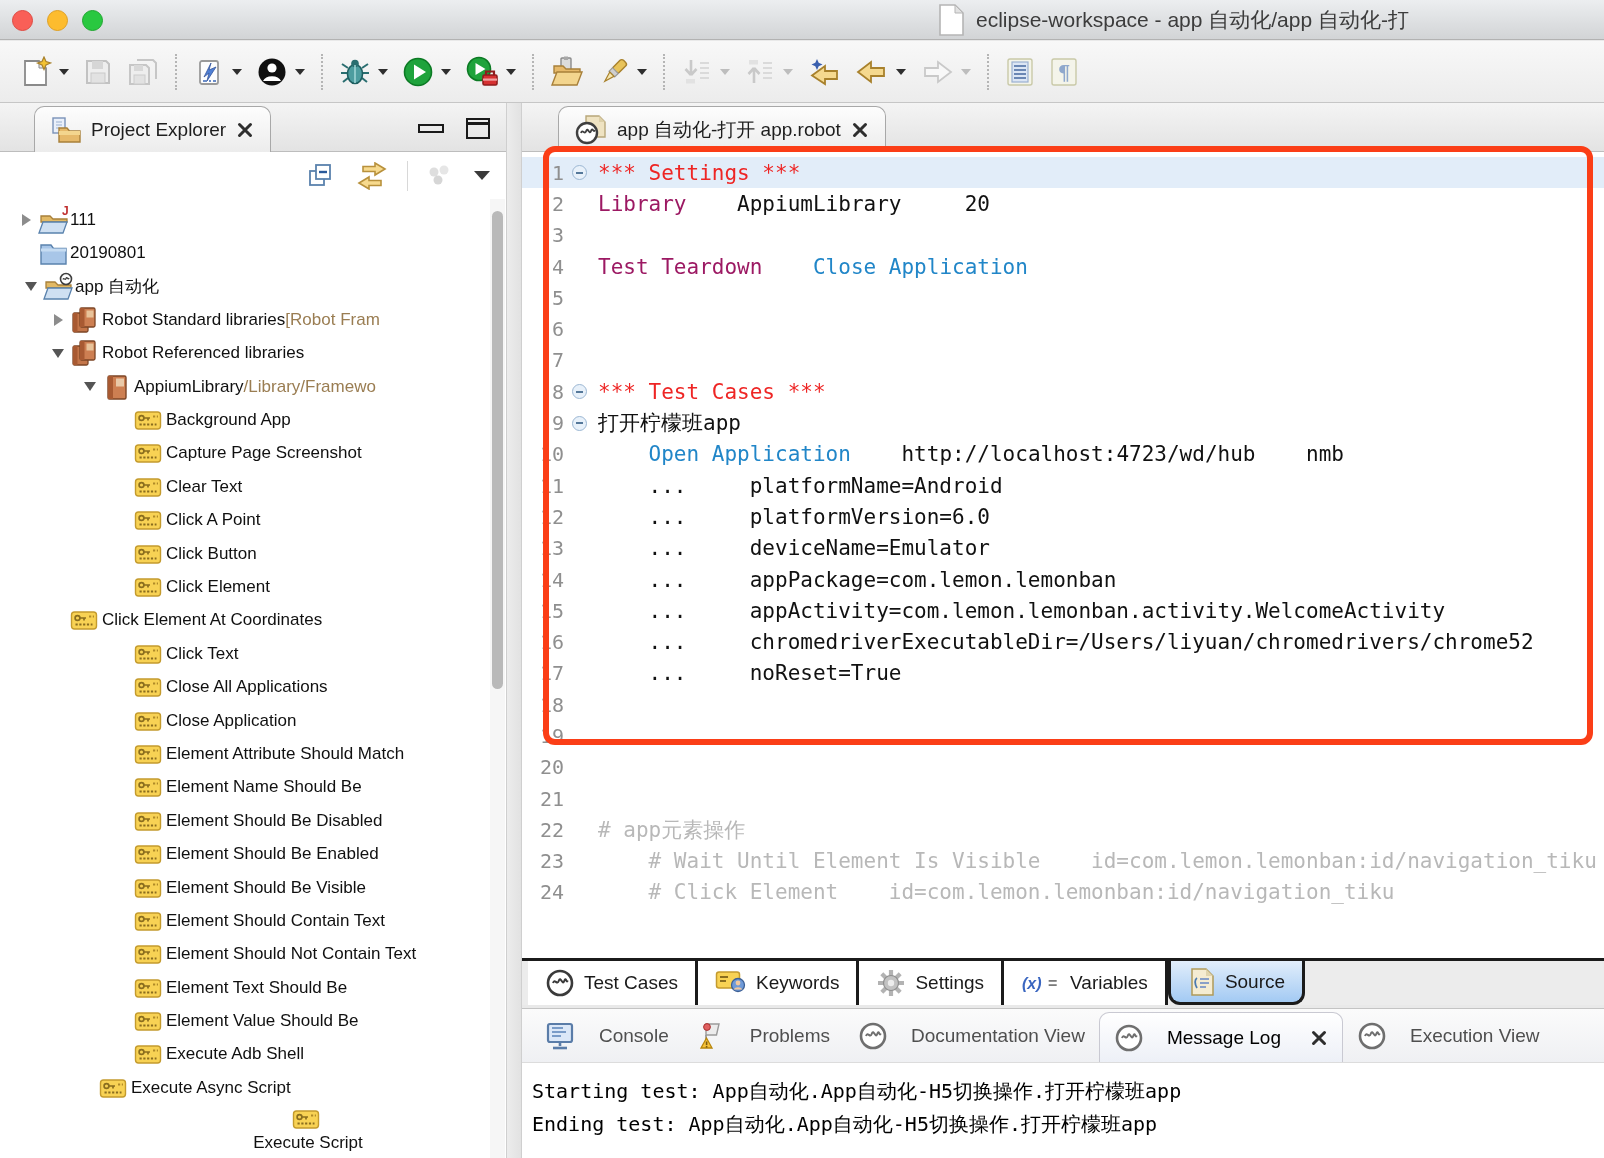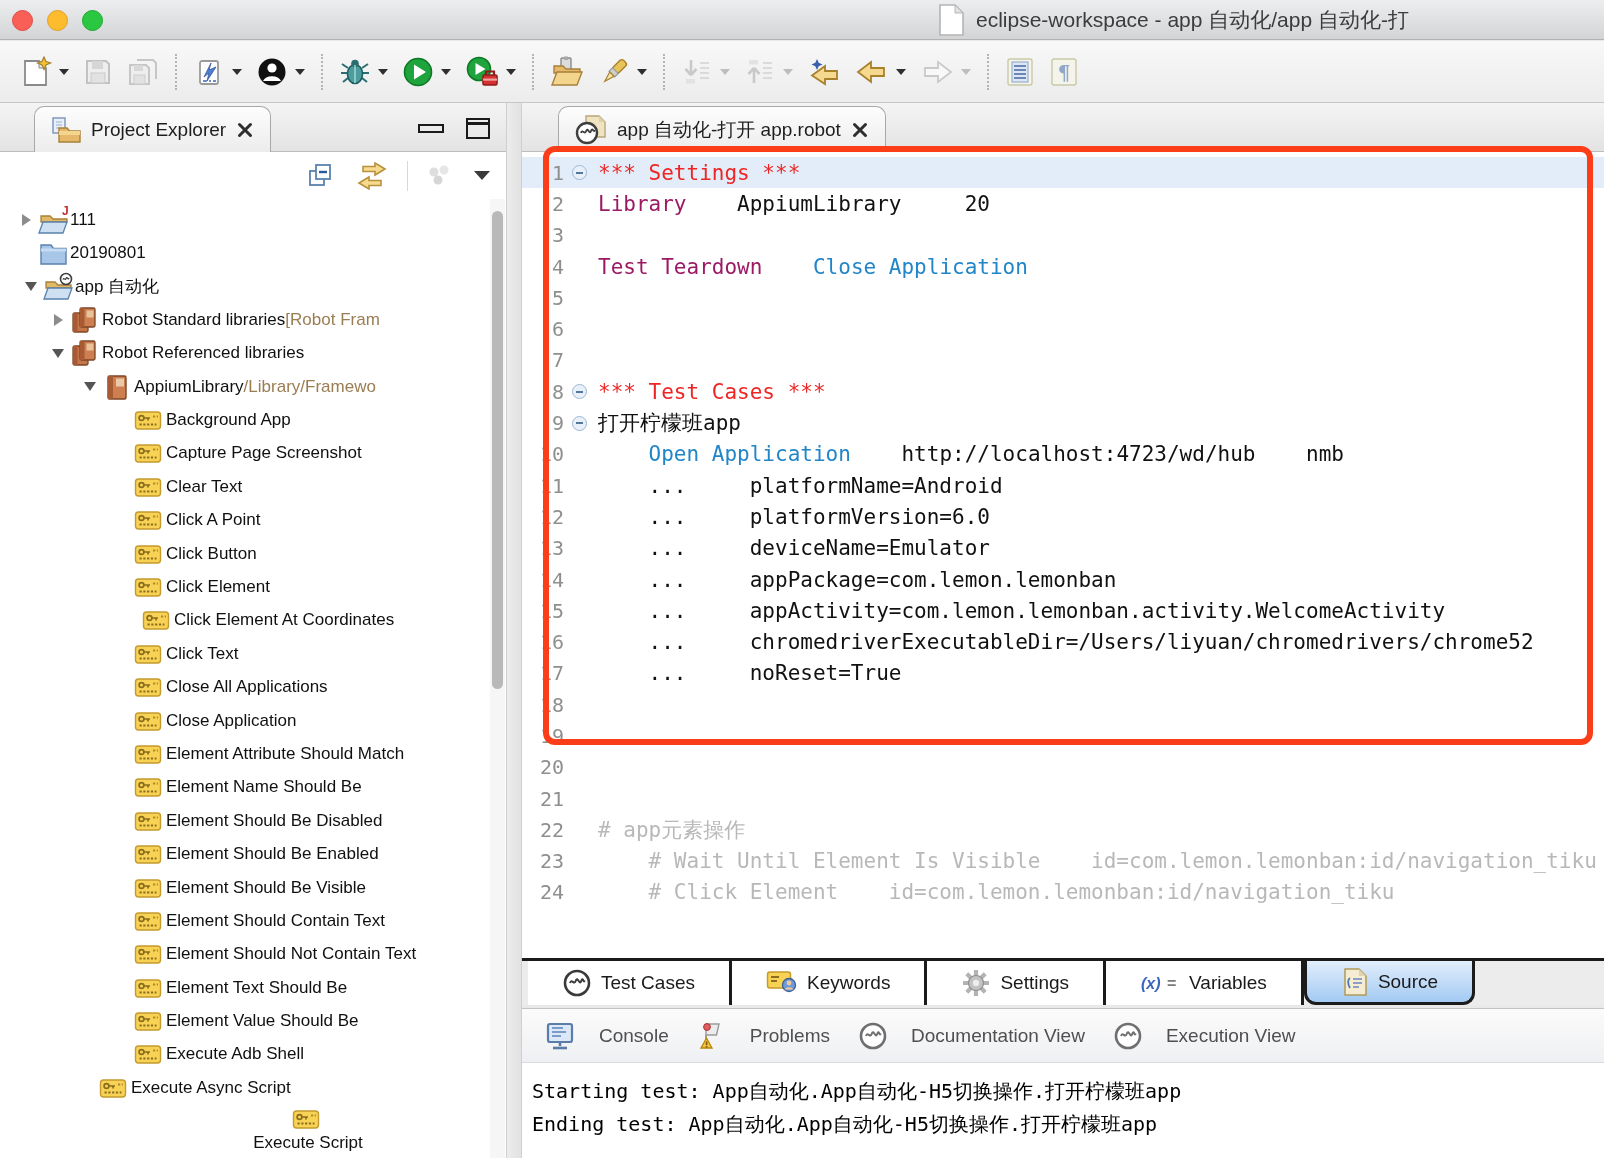--- a/index.html
+++ b/index.html
@@ -73,21 +73,21 @@
   .foldminus { width:15px; height:15px; border-radius:50%; border:1.5px solid #9cb7d3; background:#e8f1fa; position:relative; }
   .foldminus::after { content:""; position:absolute; left:3px; top:5.5px; width:7px; height:2px; background:#55789a; }
   .ctext { white-space:pre; margin-left:6px; color:#111; }
   .c-r { color:#ee2524; } .c-p { color:#9c1963; } .c-b { color:#2186c8; } .c-g { color:#b8b8b8; }
 
   .annot { position:absolute; left:21px; top:43px; width:1050px; height:599px;
     border:6px solid #fb3e17; border-radius:12px; pointer-events:none; z-index:6; }
 
   .ebtabs { position:absolute; left:0; top:855px; width:100%; height:47px; border-top:3px solid #1b1b1b;
     background:#ececec; display:flex; padding-left:6px; }
-  .ebtab { display:flex; align-items:center; gap:9px; padding:0 34px; background:#fff;
+  .ebtab { display:flex; align-items:center; gap:9px; padding:0 17px; background:#fff;
     border-right:3px solid #1b1b1b; font-size:19px; color:#1a1a1a; }
   .ebtab.active { background:linear-gradient(#e2eefb,#a3caf3); border-left:3px solid #1b1b1b;
     border-bottom:3px solid #1b1b1b; border-radius:0 0 12px 12px; }
   .ebtab .icn svg { display:block; }
 
   
   .views { position:absolute; left:0; top:905px; width:100%; height:150px; background:#fff; border-top:1px solid #c4c4c4; }
   .vtabs { height:54px; background:linear-gradient(#fbfbfb,#eff0f3); border-bottom:1px solid #dcdcdc;
     display:flex; align-items:stretch; padding-left:8px; }
   .vtab { display:flex; align-items:center; gap:23px; padding:0 14px; font-size:19px; color:#4f4f4f; }
@@ -513,21 +513,21 @@
             <svg width="28" height="28" viewBox="0 0 28 28">
               <rect x="1.5" y="6" width="25" height="17" rx="3" fill="#f8d254" stroke="#c49b2e" stroke-width="1.4"></rect>
               <circle cx="7.5" cy="12" r="2.4" fill="none" stroke="#8a6d1e" stroke-width="1.7"></circle>
               <path d="M10 12h6M14 12v2.5" stroke="#8a6d1e" stroke-width="1.7" fill="none"></path>
               <path d="M19 10.5h5" stroke="#b08a28" stroke-width="1.8" stroke-dasharray="2.2 1.6"></path>
               <path d="M5.5 18.5h17" stroke="#8a6d1e" stroke-width="1.8" stroke-dasharray="2.2 1.6"></path>
             </svg>
           </span>
           <span class="tlabel">Click Element</span>
         </div>
-        <div class="trow" style="padding-left: 118px;">
+        <div class="trow" style="padding-left: 46px;">
           <span class="arrowcol"></span>
           <span class="iconcol">
             <svg width="28" height="28" viewBox="0 0 28 28">
               <rect x="1.5" y="6" width="25" height="17" rx="3" fill="#f8d254" stroke="#c49b2e" stroke-width="1.4"></rect>
               <circle cx="7.5" cy="12" r="2.4" fill="none" stroke="#8a6d1e" stroke-width="1.7"></circle>
               <path d="M10 12h6M14 12v2.5" stroke="#8a6d1e" stroke-width="1.7" fill="none"></path>
               <path d="M19 10.5h5" stroke="#b08a28" stroke-width="1.8" stroke-dasharray="2.2 1.6"></path>
               <path d="M5.5 18.5h17" stroke="#8a6d1e" stroke-width="1.8" stroke-dasharray="2.2 1.6"></path>
             </svg>
           </span>
@@ -969,20 +969,34 @@
           </div>
           <div class="vtab">
             <span class="icn">
               <svg width="30" height="30" viewBox="0 0 30 30">
                 <circle cx="15" cy="15" r="12" fill="#fff" stroke="#6f6f6f" stroke-width="2.6"></circle>
                 <path d="M8 15c1.8-5 4 3 5.8-2.3S17.4 18 19.2 13s2.4 3 3.4-.5" fill="none" stroke="#6f6f6f" stroke-width="2"></path>
               </svg>
             </span>
             <span>Documentation View</span>
           </div>
+          <div class="vtab active">
+            <span class="icn">
+              <svg width="30" height="30" viewBox="0 0 30 30">
+                <circle cx="15" cy="15" r="12" fill="#fff" stroke="#6f6f6f" stroke-width="2.6"></circle>
+                <path d="M8 15c1.8-5 4 3 5.8-2.3S17.4 18 19.2 13s2.4 3 3.4-.5" fill="none" stroke="#6f6f6f" stroke-width="2"></path>
+              </svg>
+            </span>
+            <span>Message Log</span>
+            <span class="closex" style="margin-left: 6px;">
+              <svg width="18" height="18" viewBox="0 0 18 18">
+                <path d="M3.5 3.5l11 11M14.5 3.5l-11 11" stroke="#2e2e2e" stroke-width="3" stroke-linecap="round"></path>
+              </svg>
+            </span>
+          </div>
           <div class="vtab">
             <span class="icn">
               <svg width="30" height="30" viewBox="0 0 30 30">
                 <circle cx="15" cy="15" r="12" fill="#fff" stroke="#6f6f6f" stroke-width="2.6"></circle>
                 <path d="M8 15c1.8-5 4 3 5.8-2.3S17.4 18 19.2 13s2.4 3 3.4-.5" fill="none" stroke="#6f6f6f" stroke-width="2"></path>
               </svg>
             </span>
             <span>Execution View</span>
           </div>
         </div>

